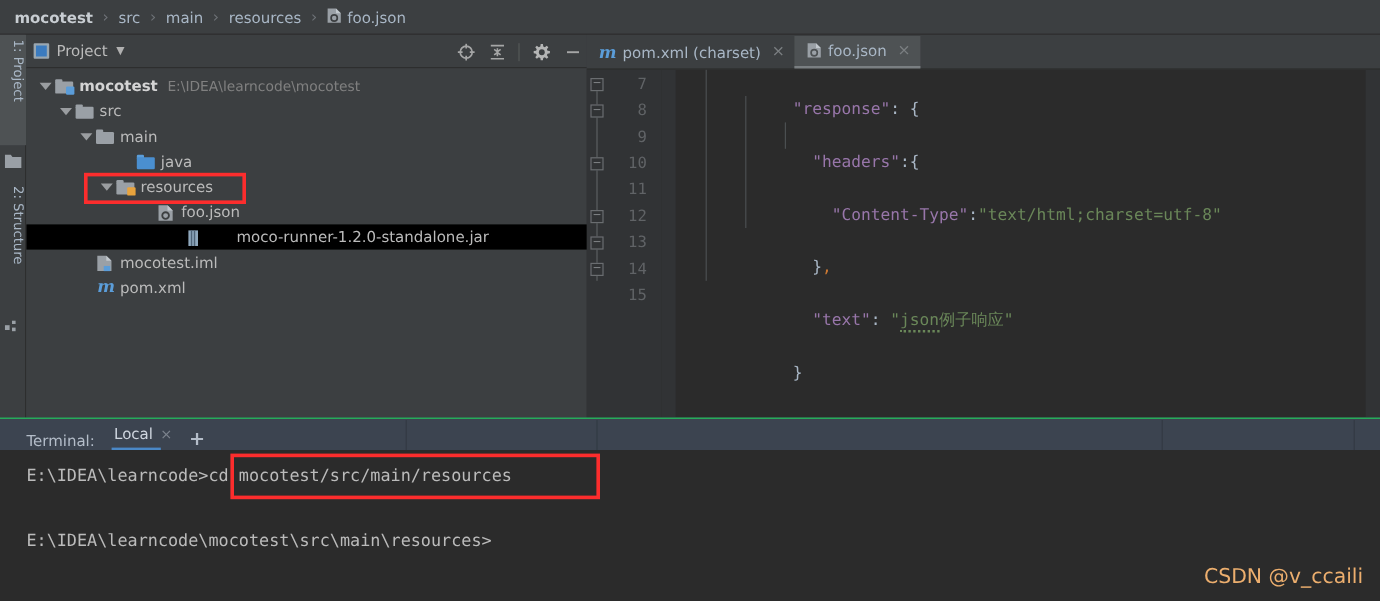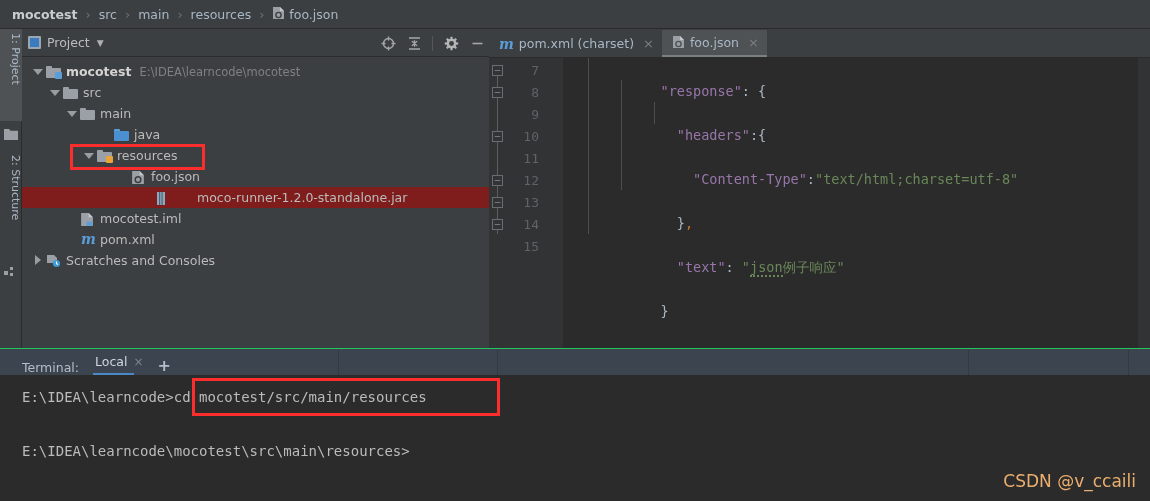--- a/index.html
+++ b/index.html
@@ -59,21 +59,21 @@
   .ptool-divider { width: 1px; height: 15px; background: #555859; }
 
   .tree {
     position: absolute; left: 0; top: 28px; width: 467px; height: 291px;
     background: #3c3f41; padding-top: 4px;
   }
   .row {
     position: relative; height: 21px; display: flex; align-items: center;
     font-size: 12.5px; color: #bbbbbb; white-space: nowrap;
   }
-  .row.selected { background: #7f1d1d; gap: 23px; }
+  .row.selected { background: #000000; gap: 23px; }
   .arrow { width: 11px; height: 11px; display: inline-block; position: relative; flex: 0 0 auto; }
   .arrow.down::after {
     content: ''; position: absolute; left: 1px; top: 3px;
     border-left: 5px solid transparent; border-right: 5px solid transparent;
     border-top: 6px solid #9a9da0;
   }
   .arrow.right::after {
     content: ''; position: absolute; left: 3px; top: 0px;
     border-top: 5px solid transparent; border-bottom: 5px solid transparent;
     border-left: 6px solid #9a9da0;
@@ -377,31 +377,20 @@
 
       <div class="row" style="padding-left:44px;">
         <span class="arrow none"></span>
         <span class="icn">
           <span style="position:absolute;top:-1px;left:1px;color:#5b9dd9;font-style:italic;font-weight:bold;font-size:14px;font-family:'DejaVu Serif',serif;">m</span>
         </span>
         <span class="lbl">pom.xml</span>
       </div>
 
 
-      <div class="row" style="padding-left:10px;">
-        <span class="arrow right"></span>
-        <span class="icn">
-          <svg width="15" height="14" viewBox="0 0 15 14" style="position:absolute;top:1px;">
-              <path d="M1 1h7l3 3v5H1z" fill="#9aa0a6"></path>
-              <circle cx="10.5" cy="9.5" r="3.6" fill="#3b9ad9"></circle>
-              <path d="M10.5 7.4v2.2l1.6 1" stroke="#fff" stroke-width="1.1" fill="none"></path>
-            </svg>
-        </span>
-        <span class="lbl">Scratches and Consoles</span>
-      </div>
     </div>
   </div>
 
   <div class="editor-tabs">
     <div class="etab">
       <span style="color:#5b9dd9;font-style:italic;font-weight:bold;font-size:14px;font-family:'DejaVu Serif',serif;">m</span>
       <span>pom.xml (charset)</span>
       <span class="close">×</span>
     </div>
     <div class="etab active">

